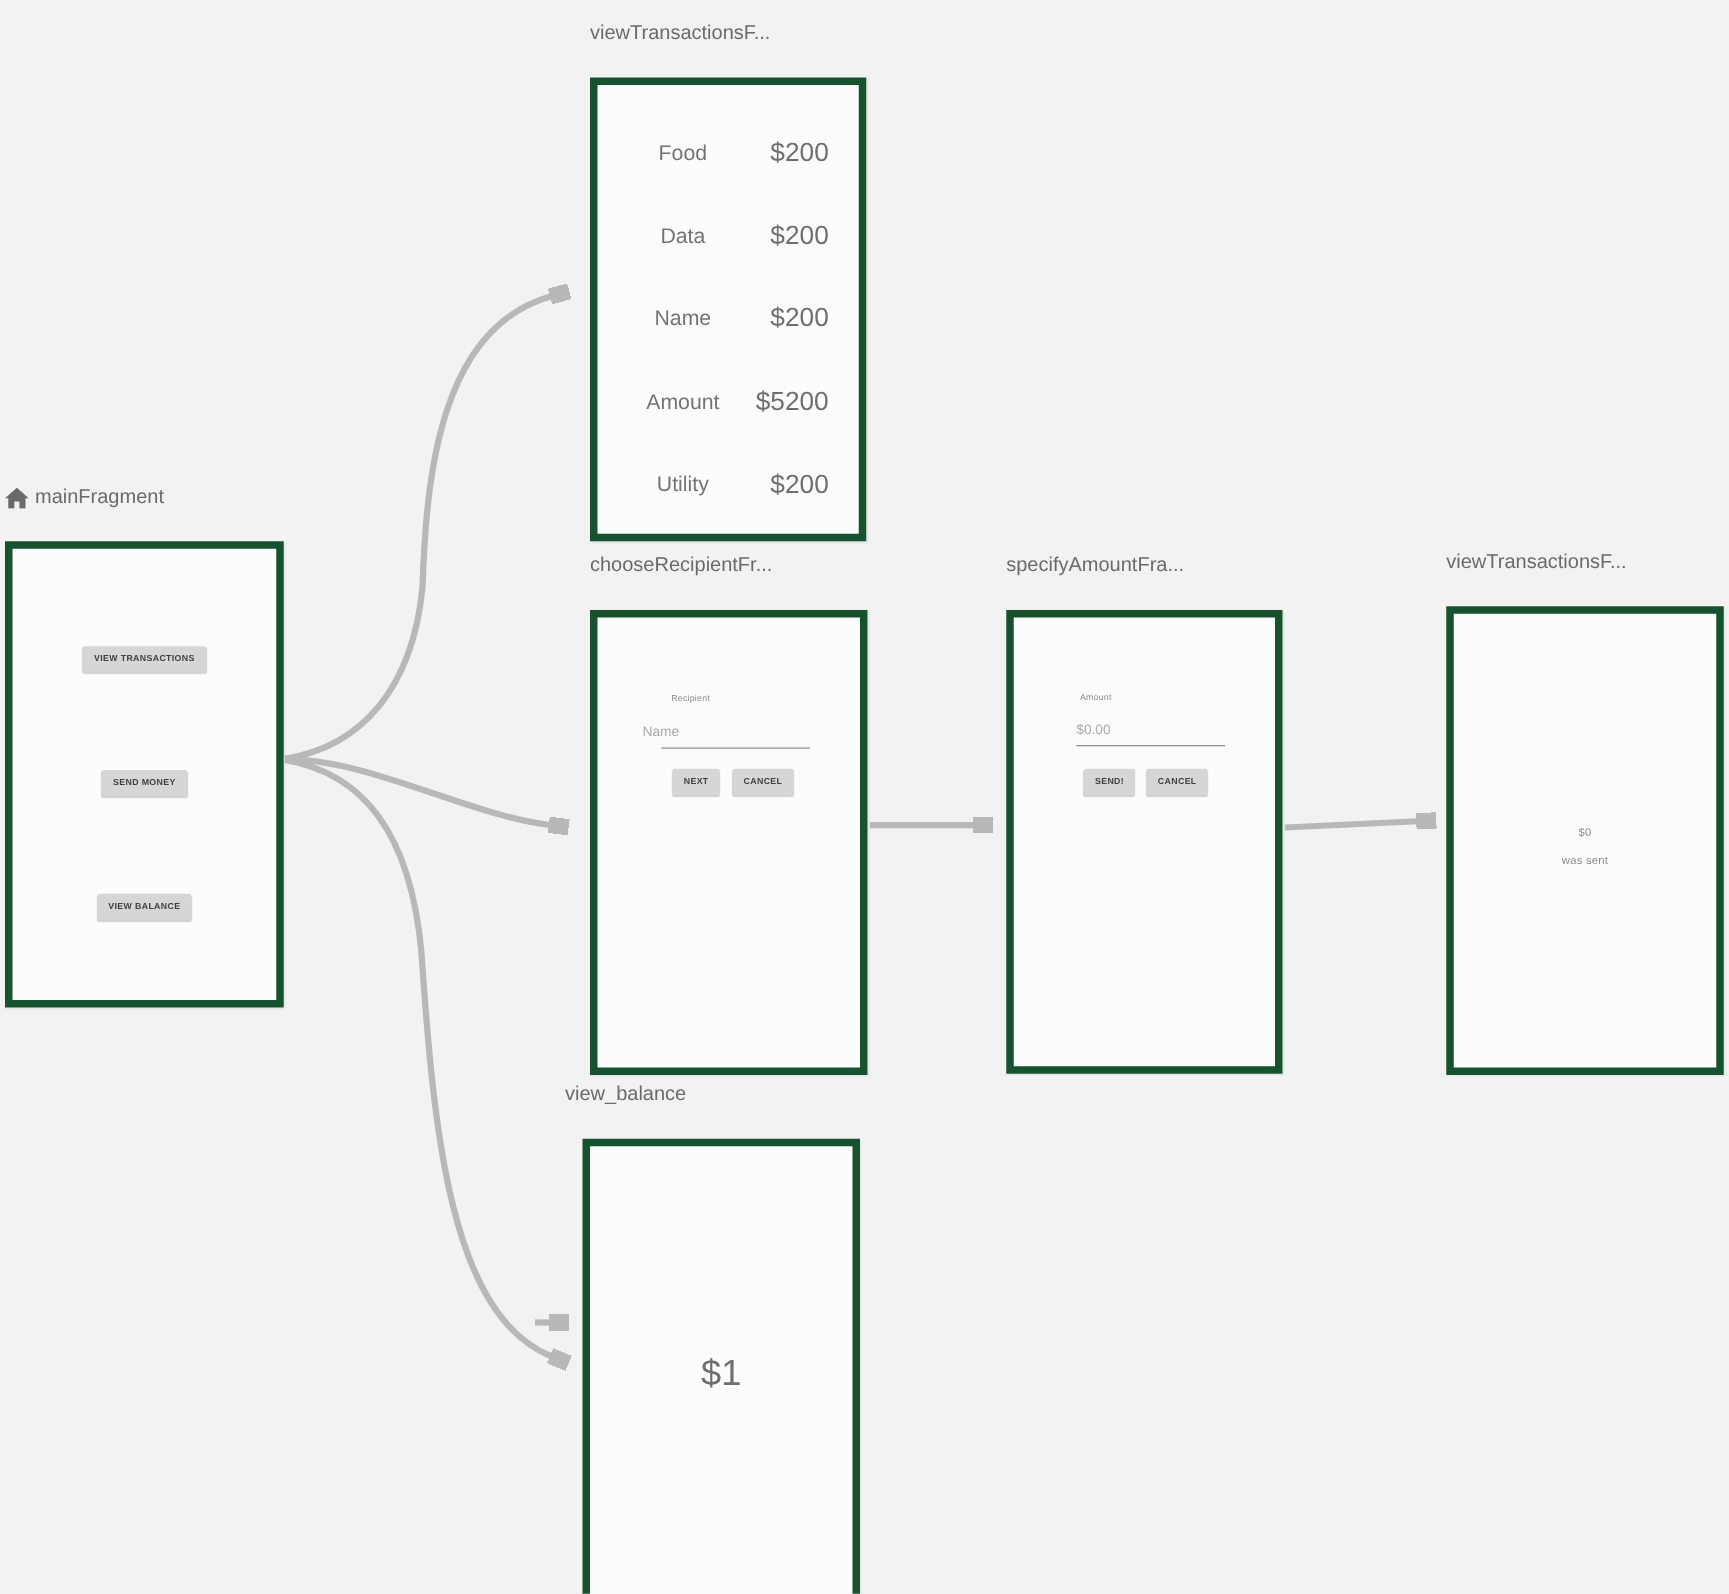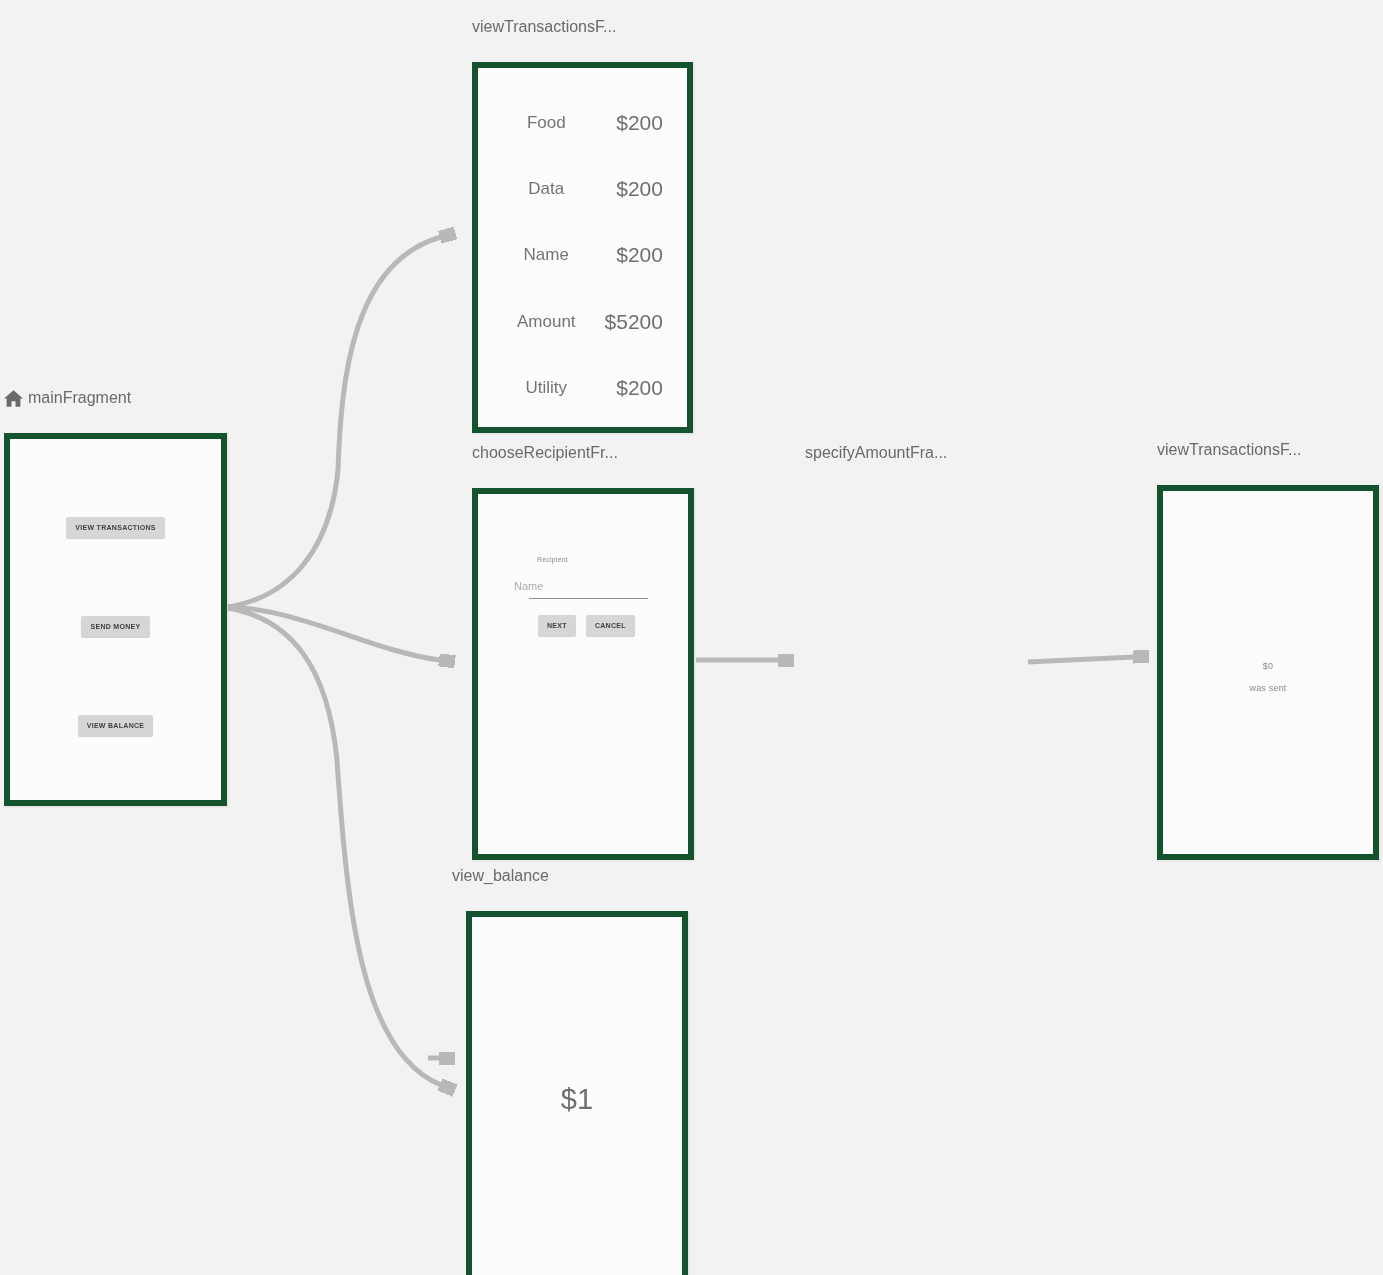--- a/index.html
+++ b/index.html
@@ -122,20 +122,29 @@
     <div class="pv-underline" style="left:51px;top:104px;width:119px"></div>
     <div class="pv-btn-row" style="left:60px;top:121px;gap:10px">
       <span class="pv-btn">NEXT</span>
       <span class="pv-btn">CANCEL</span>
     </div>
   </div>
 
   <div class="frag-title" style="left:805px;top:441px">
     <span>specifyAmountFra...</span>
   </div>
+  <div class="frame" style="left:805px;top:476px;width:221px;height:371px">
+    <span class="pv-label" style="left:53px;top:61px">Amount</span>
+    <span class="pv-ph" style="left:50px;top:84px">$0.00</span>
+    <div class="pv-underline" style="left:50px;top:102px;width:119px"></div>
+    <div class="pv-btn-row" style="left:56px;top:121px;gap:9px">
+      <span class="pv-btn">SEND!</span>
+      <span class="pv-btn">CANCEL</span>
+    </div>
+  </div>
 
   <div class="frag-title" style="left:1157px;top:438px">
     <span>viewTransactionsF...</span>
   </div>
   <div class="frame" style="left:1157px;top:473px;width:222px;height:375px">
     <div class="pv-confirm" style="top:170px">$0</div>
     <div class="pv-confirm" style="top:192px">was sent</div>
   </div>
 
   <div class="frag-title" style="left:452px;top:864px">

